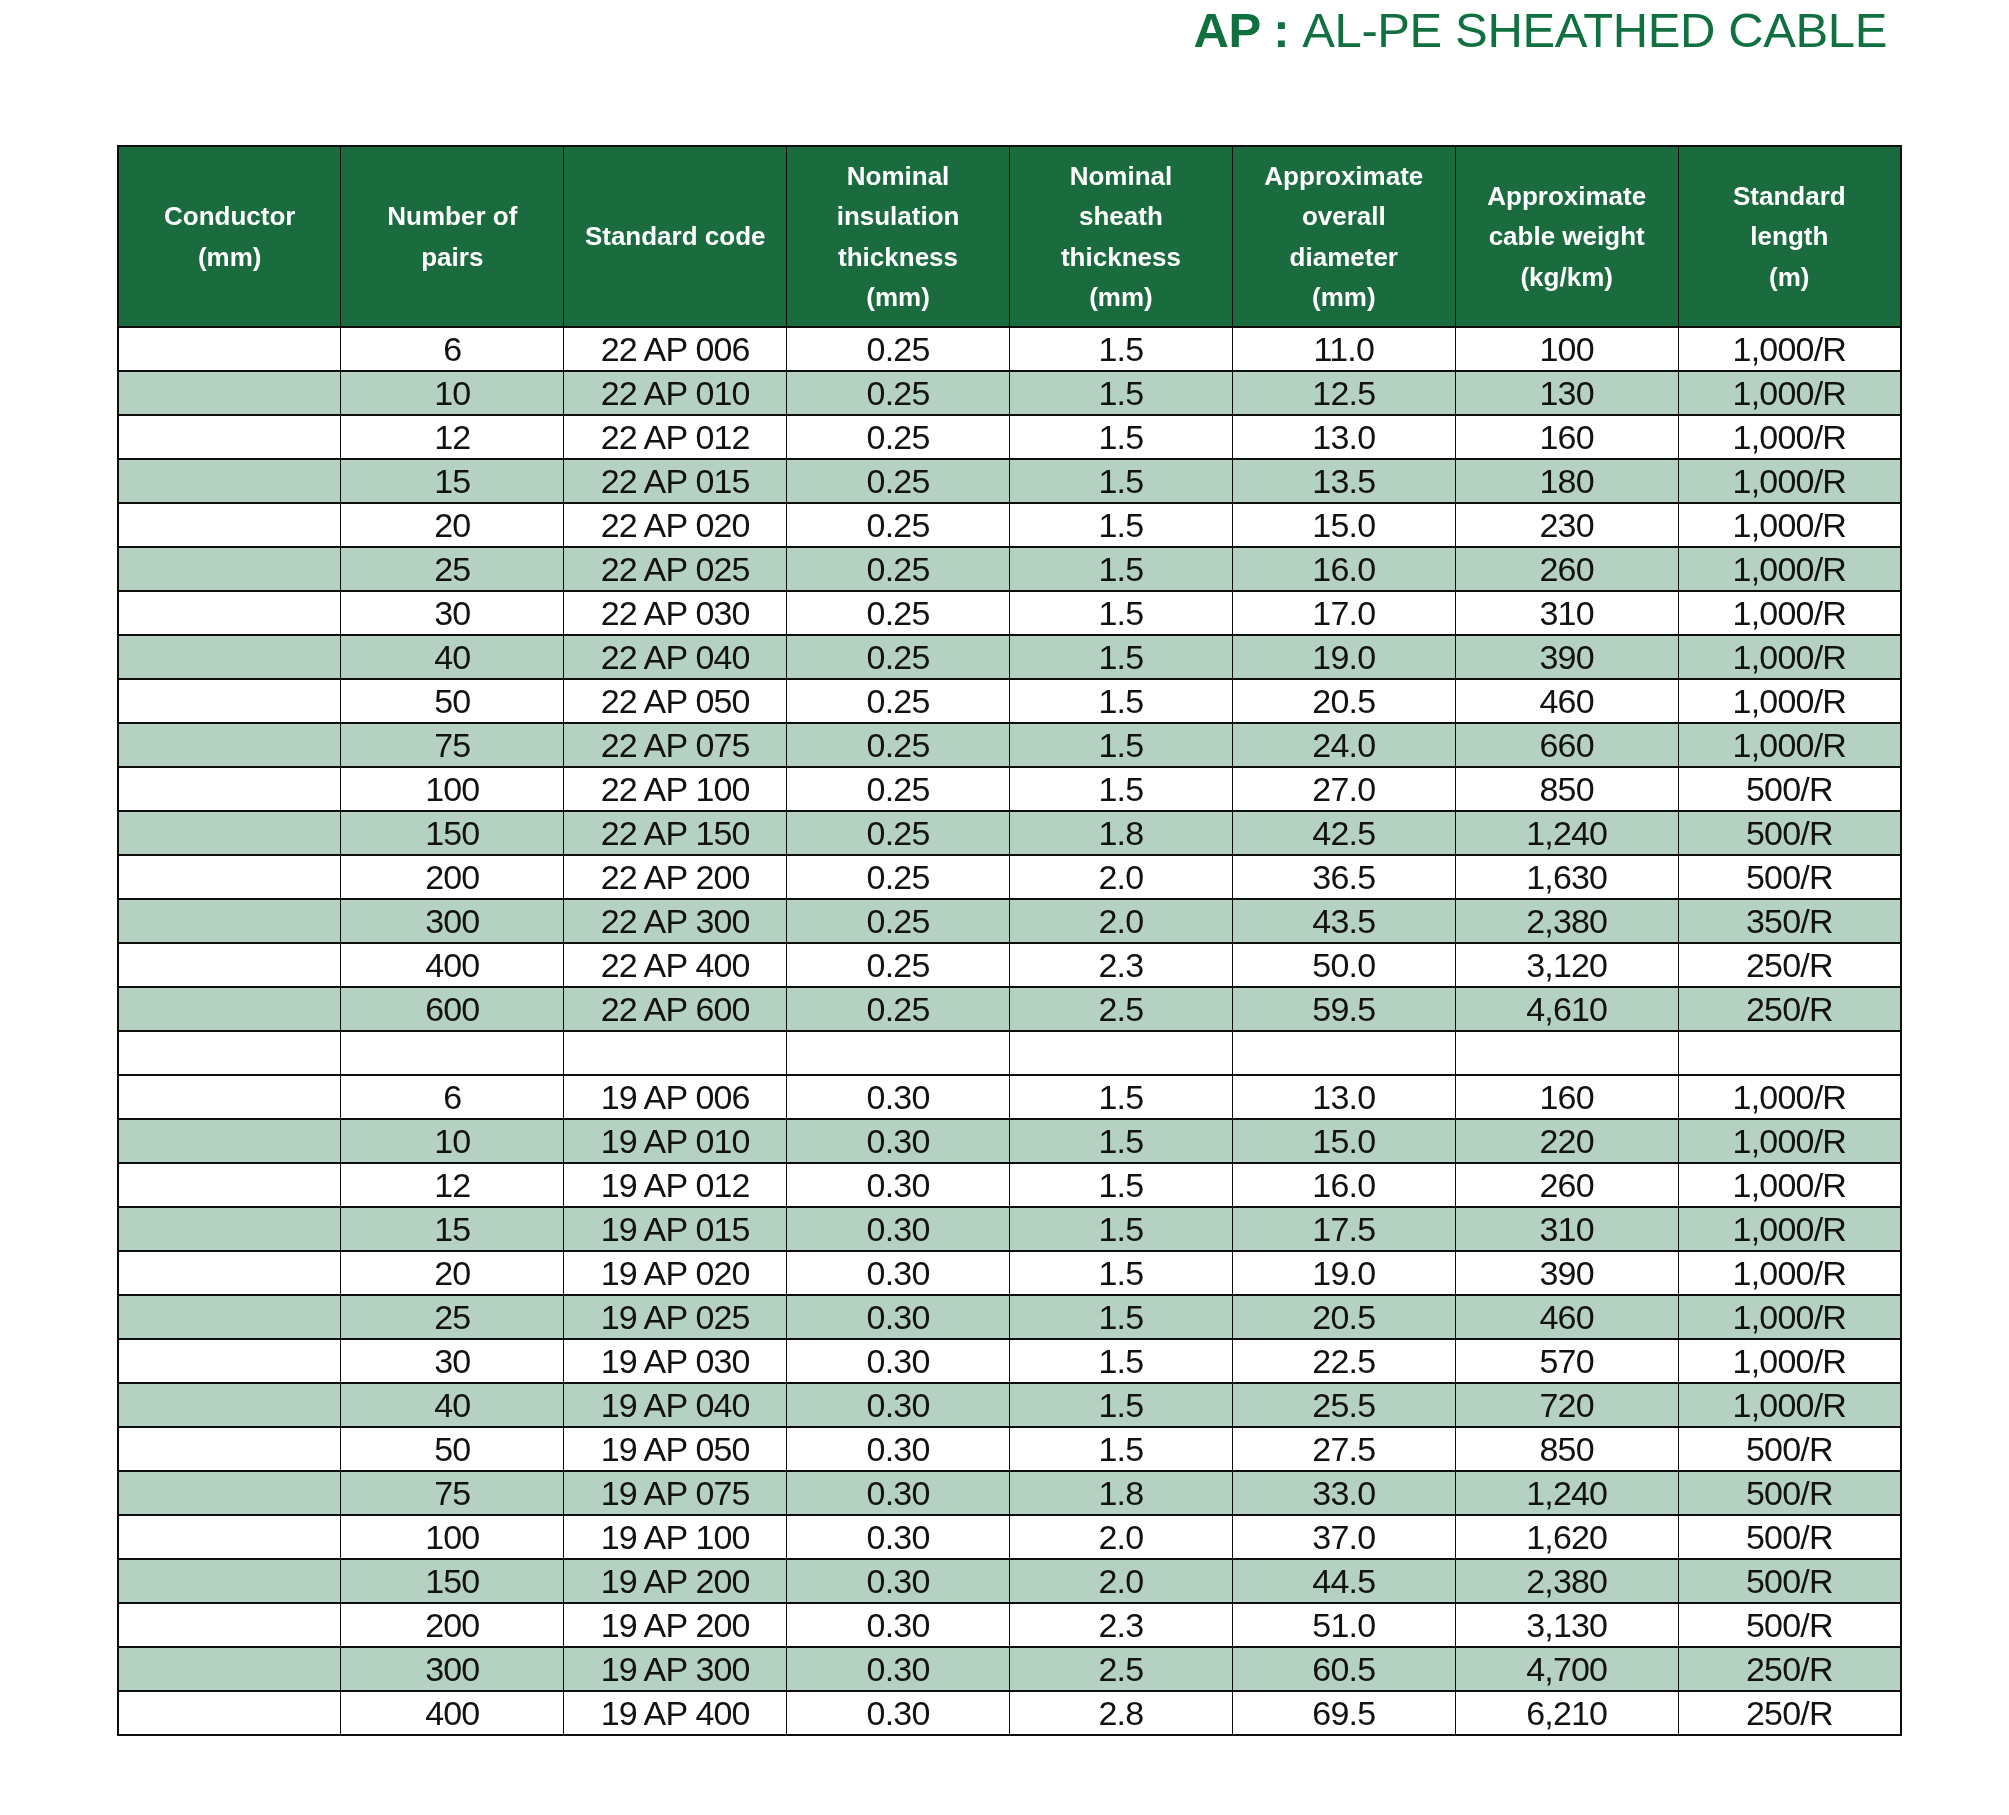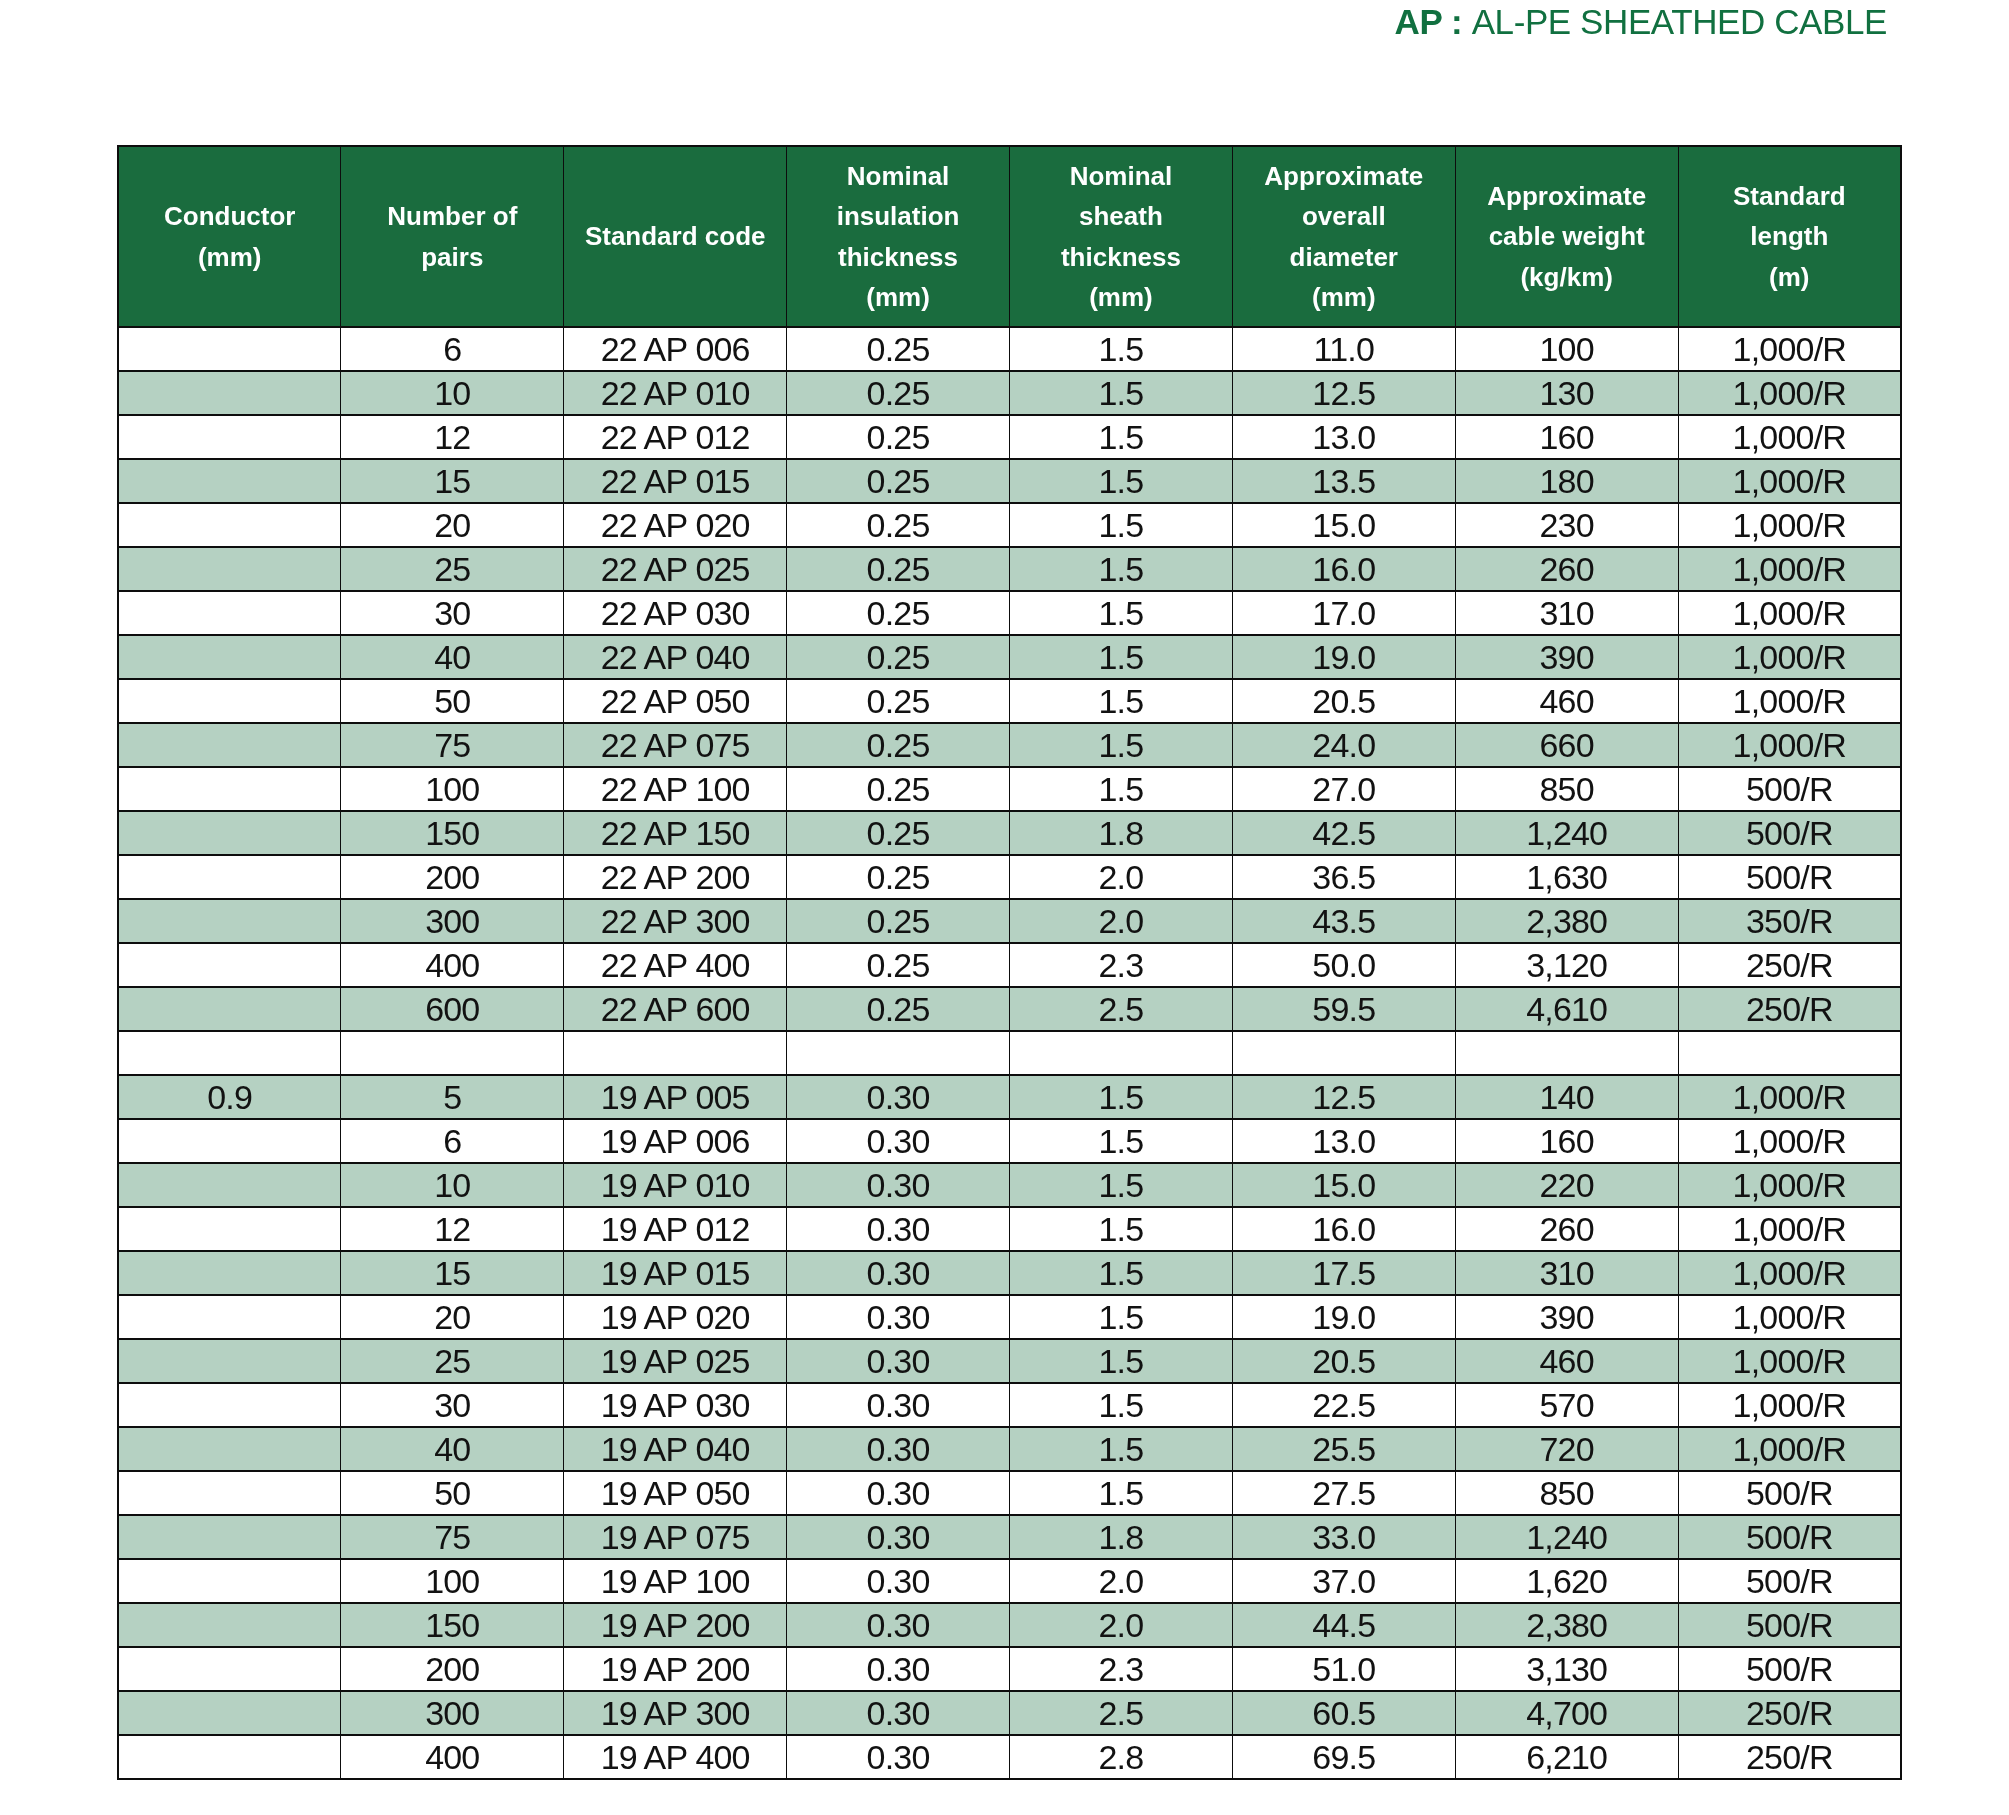--- a/index.html
+++ b/index.html
@@ -8,21 +8,21 @@
     height: 1816px;
     background: #ffffff;
     font-family: "Liberation Sans", "DejaVu Sans", sans-serif;
     position: relative;
     overflow: hidden;
   }
   .page-title {
     position: absolute;
     top: 1.6px;
     right: 122px;
-    font-size: 35px;
+    font-size: 49px;
     line-height: 1.15;
     color: var(--title-green, #117040);
     white-space: nowrap;
     letter-spacing: -0.4px;
   }
   .title-code { font-weight: 800; }
   .title-sep  { font-weight: 800; }
   .title-rest { font-weight: 400; }
 
   table.spec {
@@ -293,30 +293,20 @@
       <tr class="row-separator">
         <td></td>
         <td></td>
         <td></td>
         <td></td>
         <td></td>
         <td></td>
         <td></td>
         <td></td>
       </tr>
-      <tr class="row-green">
-        <td>0.9</td>
-        <td>5</td>
-        <td>19 AP 005</td>
-        <td>0.30</td>
-        <td>1.5</td>
-        <td>12.5</td>
-        <td>140</td>
-        <td>1,000/R</td>
-      </tr>
       <tr class="row-white">
         <td></td>
         <td>6</td>
         <td>19 AP 006</td>
         <td>0.30</td>
         <td>1.5</td>
         <td>13.0</td>
         <td>160</td>
         <td>1,000/R</td>
       </tr>

